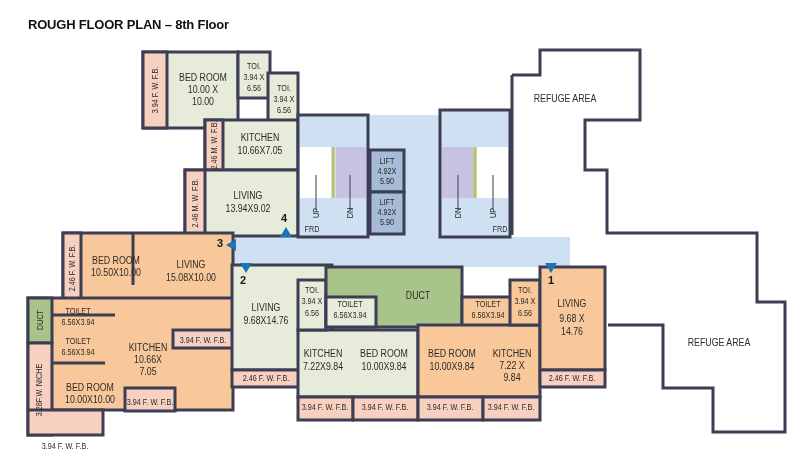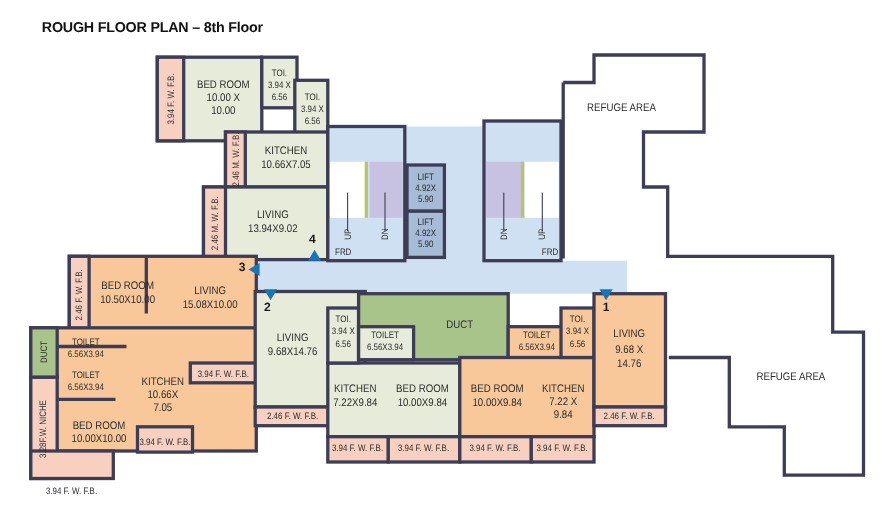--- a/index.html
+++ b/index.html
@@ -1,17 +1,17 @@
 <!DOCTYPE html>
 <html><head>
 <meta charset="utf-8">
 <style>
   html, body { margin:0; padding:0; background:#ffffff; }
   body { width:807px; height:470px; position:relative; overflow:hidden; font-family:"Liberation Sans", sans-serif; }
-  .title { position:absolute; left:38px; top:17px; font-family:"Liberation Sans", sans-serif; font-weight:bold; font-size:13px; color:#111; letter-spacing:-0.2px; }
+  .title { position:absolute; left:28px; top:17px; font-family:"Liberation Sans", sans-serif; font-weight:bold; font-size:13px; color:#111; letter-spacing:-0.2px; }
   .plan { position:absolute; left:0; top:0; width:807px; height:470px; }
   .lbl { position:absolute; font-family:"Liberation Sans", sans-serif; color:#2b2b2b; text-align:center; line-height:1.2; white-space:nowrap; transform:translate(-50%,-50%); }
   .sm { font-size:10px; transform:translate(-50%,-50%) scaleX(0.88); }
   .xs { font-size:8.5px; transform:translate(-50%,-50%) scaleX(0.85); }
   .vt { font-size:8.5px; transform:translate(-50%,-50%) rotate(-90deg) scaleX(0.85); }
   .tag { position:absolute; font-weight:bold; font-size:11px; color:#1a1a1a; font-family:"Liberation Sans", sans-serif; }
 </style>
 </head>
 <body>
 

